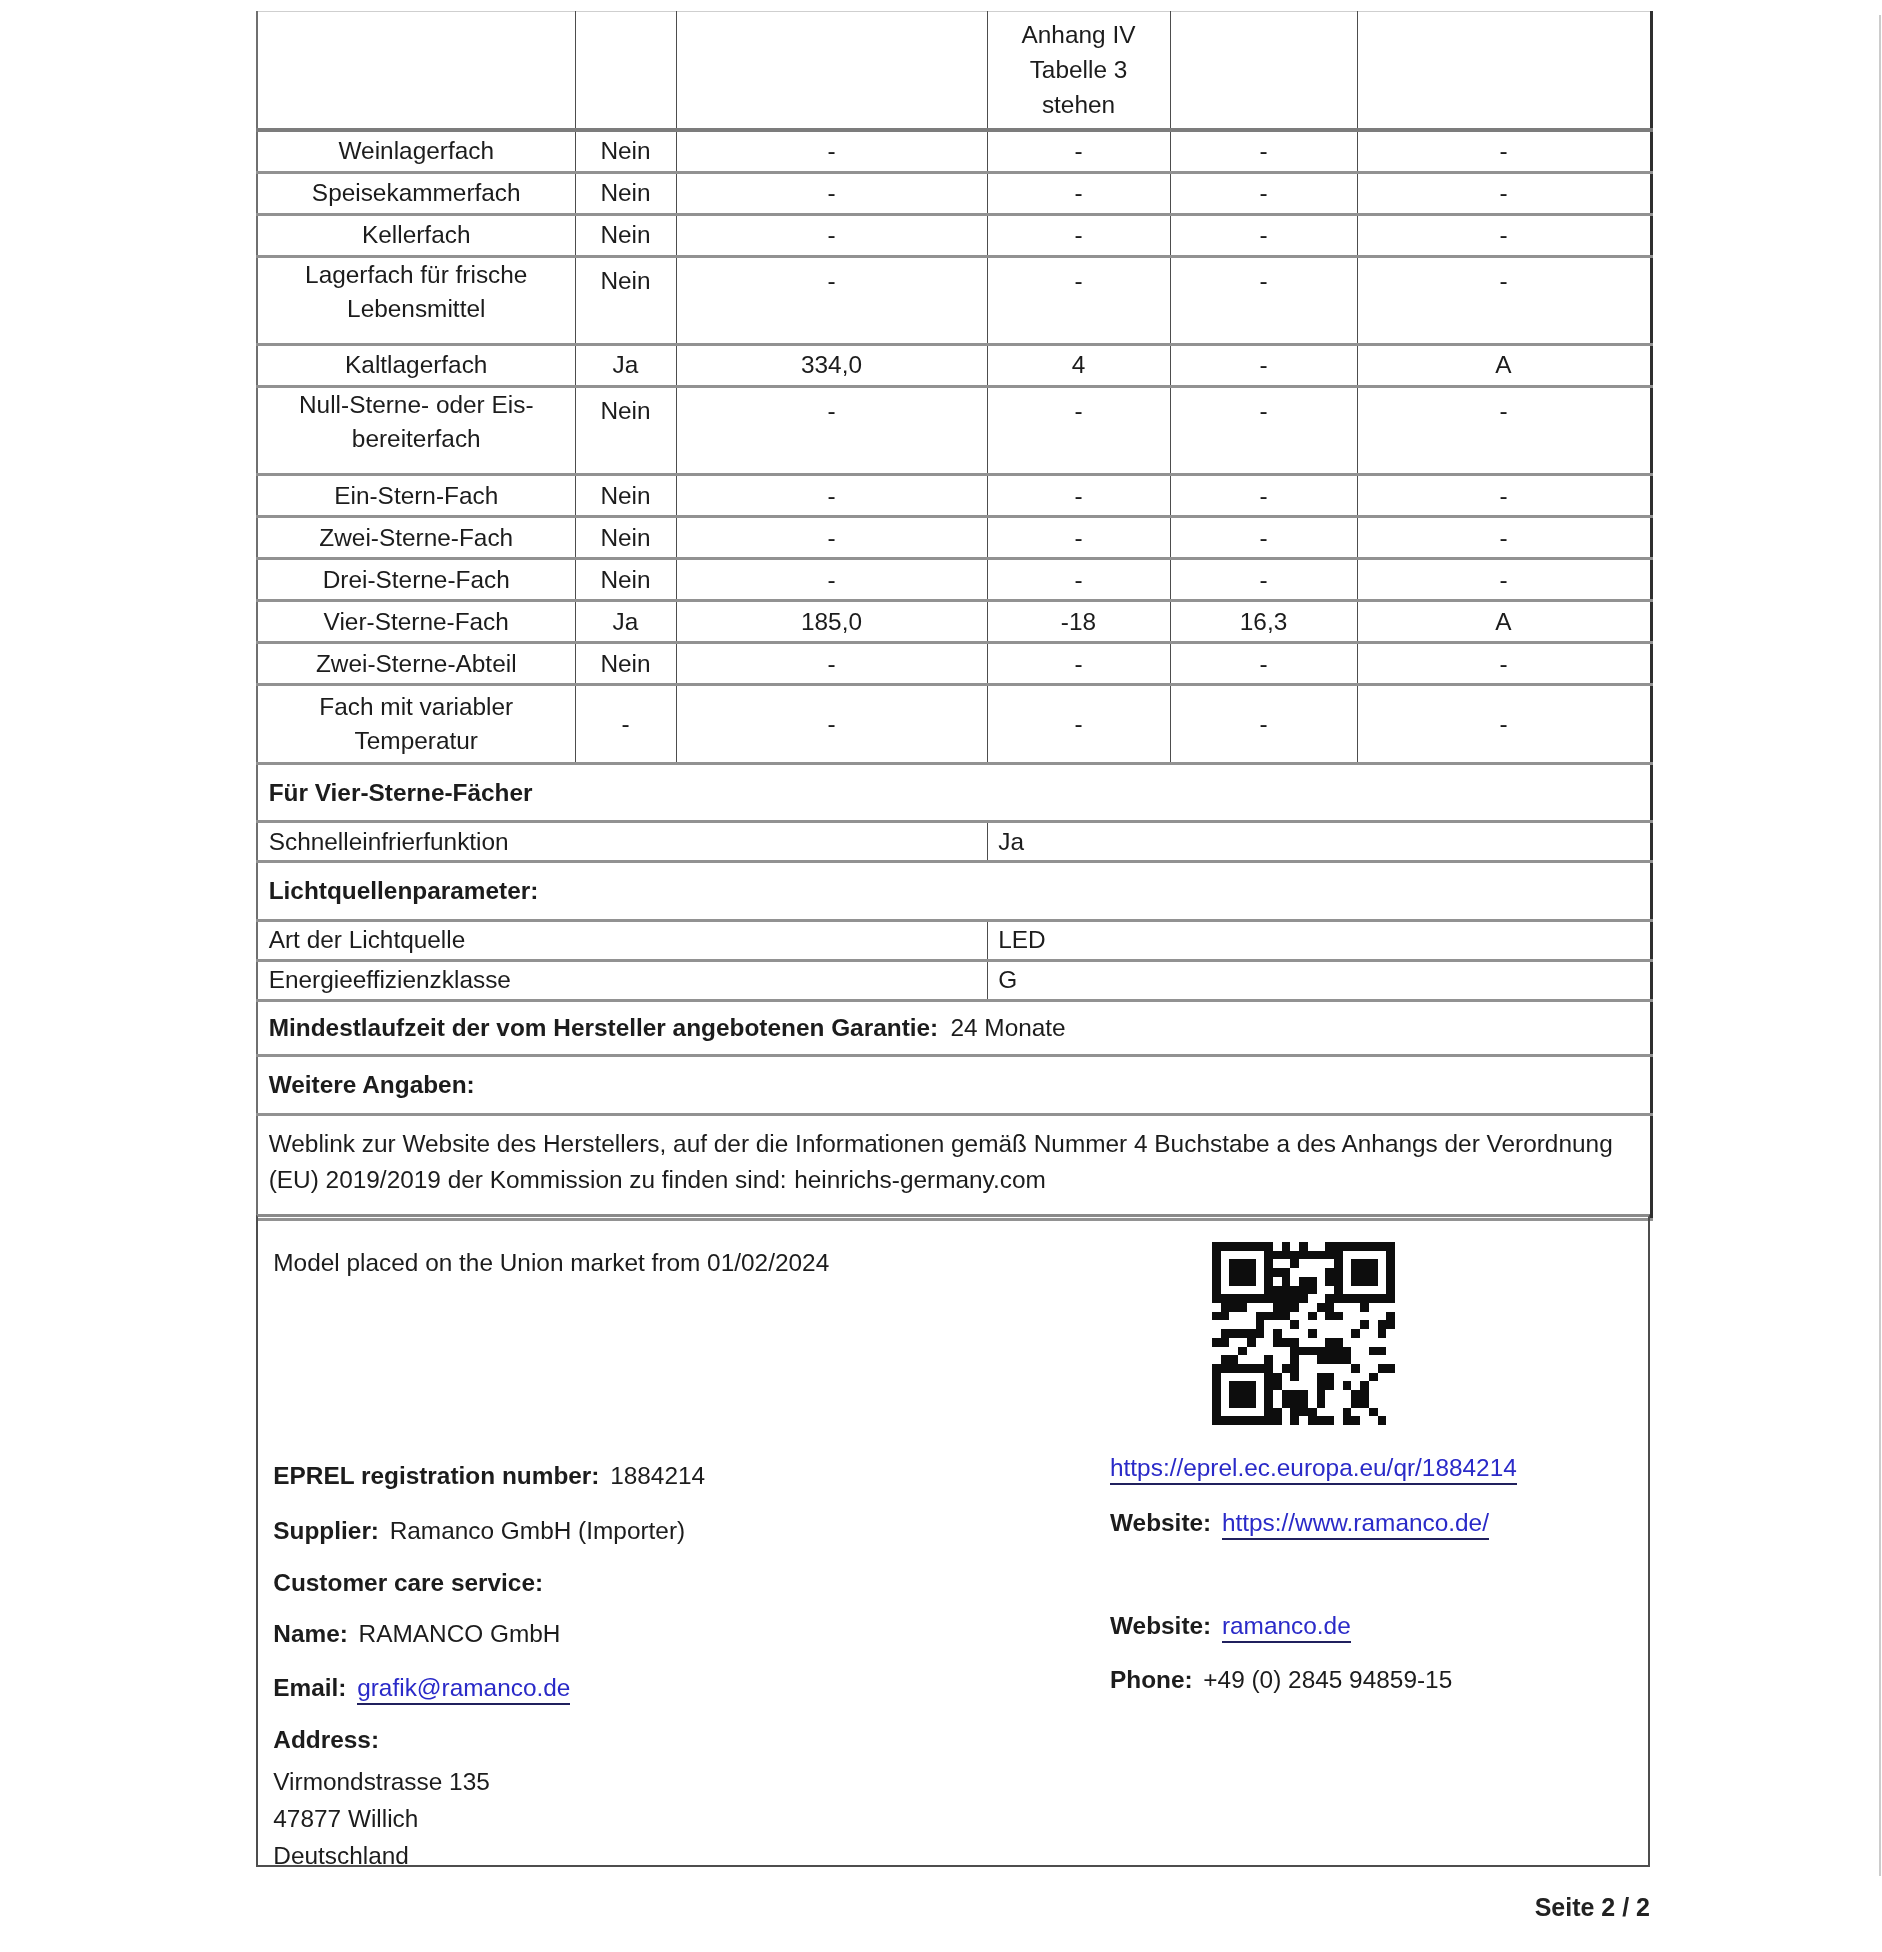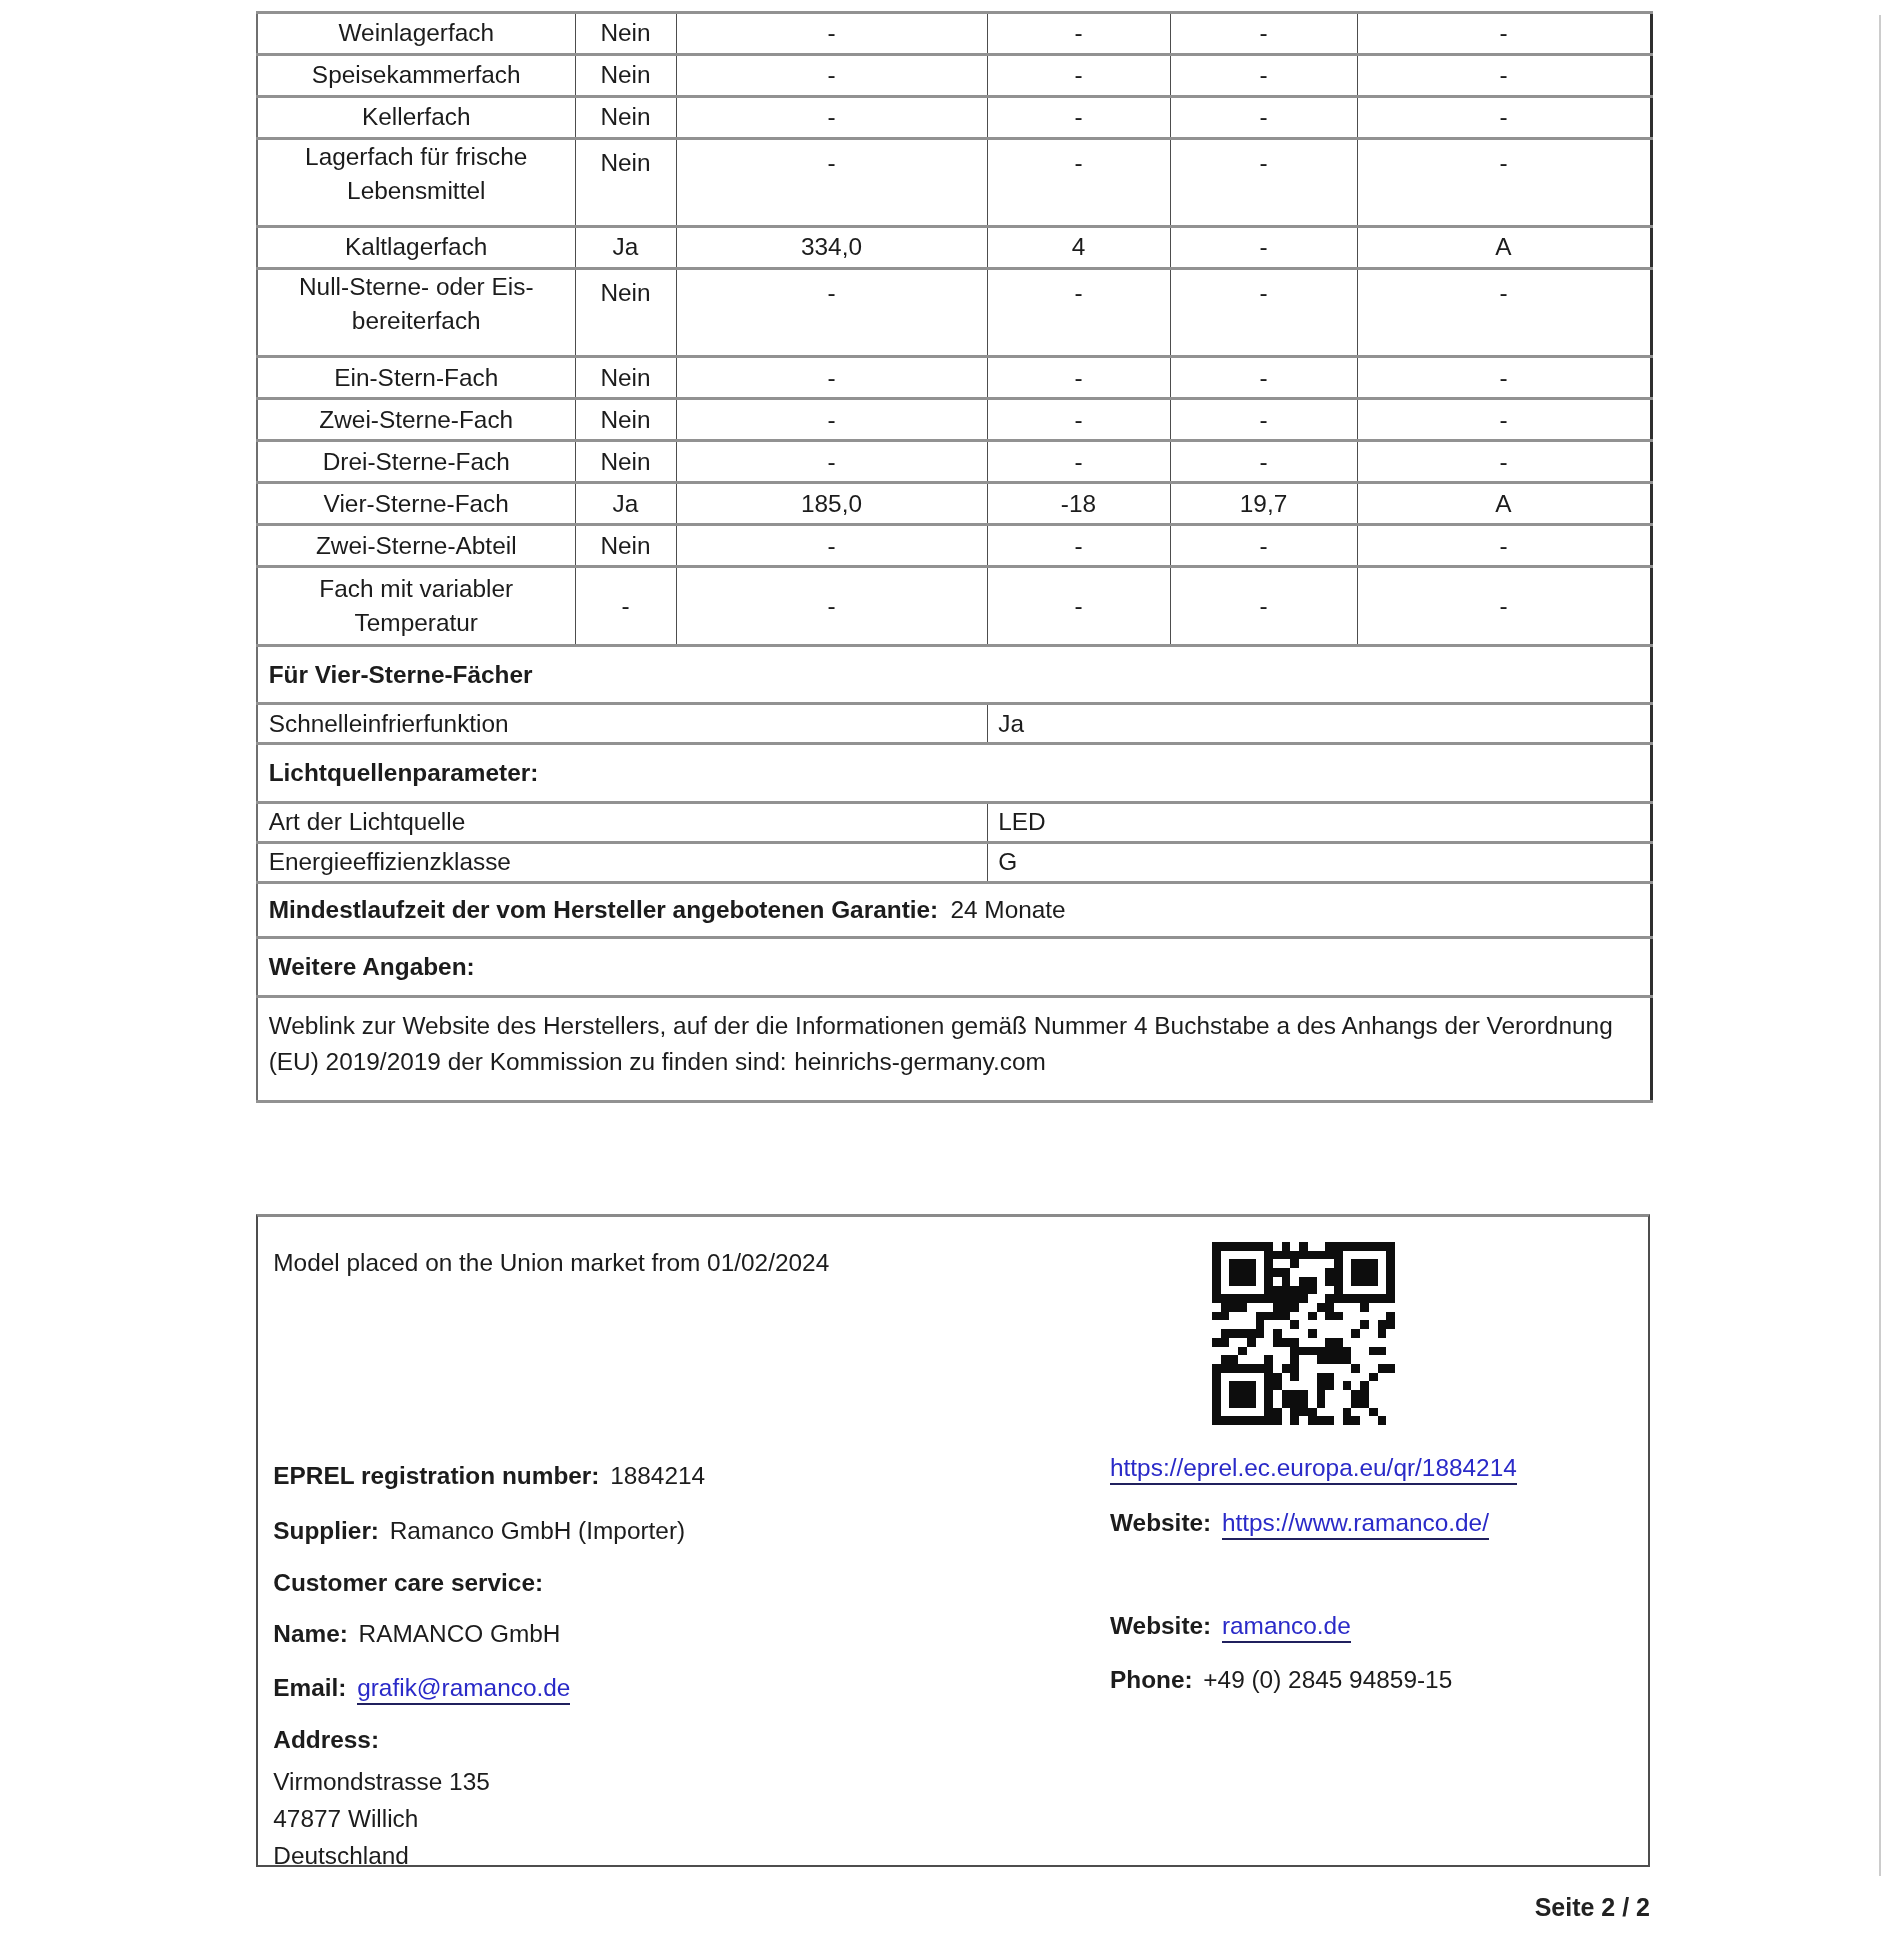--- a/index.html
+++ b/index.html
@@ -52,20 +52,32 @@
   <table class="fiche">
     <colgroup>
       <col style="width:318px">
         <col style="width:101px">
         <col style="width:311px">
       <col style="width:183px">
         <col style="width:187px">
         <col style="width:294px">
     </colgroup>
     <tbody>
+        <tr class="hd">
+      <td></td>
+      <td></td>
+      <td></td>
+      <td class="hdr-note">
+        <span>Anhang IV</span>
+        <span>Tabelle 3</span>
+        <span>stehen</span>
+      </td>
+      <td></td>
+      <td></td>
+    </tr>
 
     <tr class="h1">
           <td class="nm">Weinlagerfach</td>
           <td>Nein</td>
           <td>-</td>
           <td>-</td>
           <td>-</td>
           <td>-</td>
         </tr>
     <tr class="h1">
@@ -130,21 +142,21 @@
           <td>-</td>
           <td>-</td>
           <td>-</td>
           <td>-</td>
         </tr>
     <tr class="h1">
           <td class="nm">Vier-Sterne-Fach</td>
           <td>Ja</td>
           <td>185,0</td>
           <td>-18</td>
-          <td>19,7</td>
+          <td>16,3</td>
           <td>A</td>
         </tr>
     <tr class="h1">
           <td class="nm">Zwei-Sterne-Abteil</td>
           <td>Nein</td>
           <td>-</td>
           <td>-</td>
           <td>-</td>
           <td>-</td>
         </tr>

